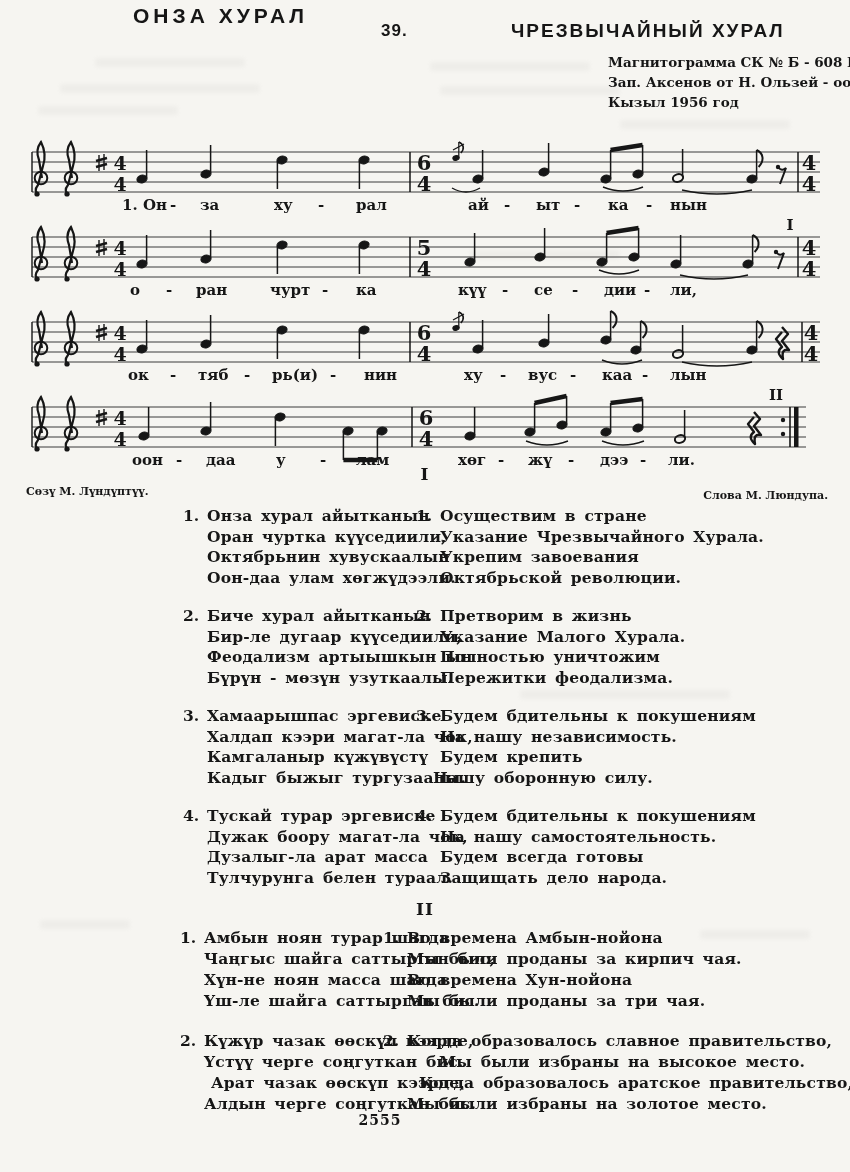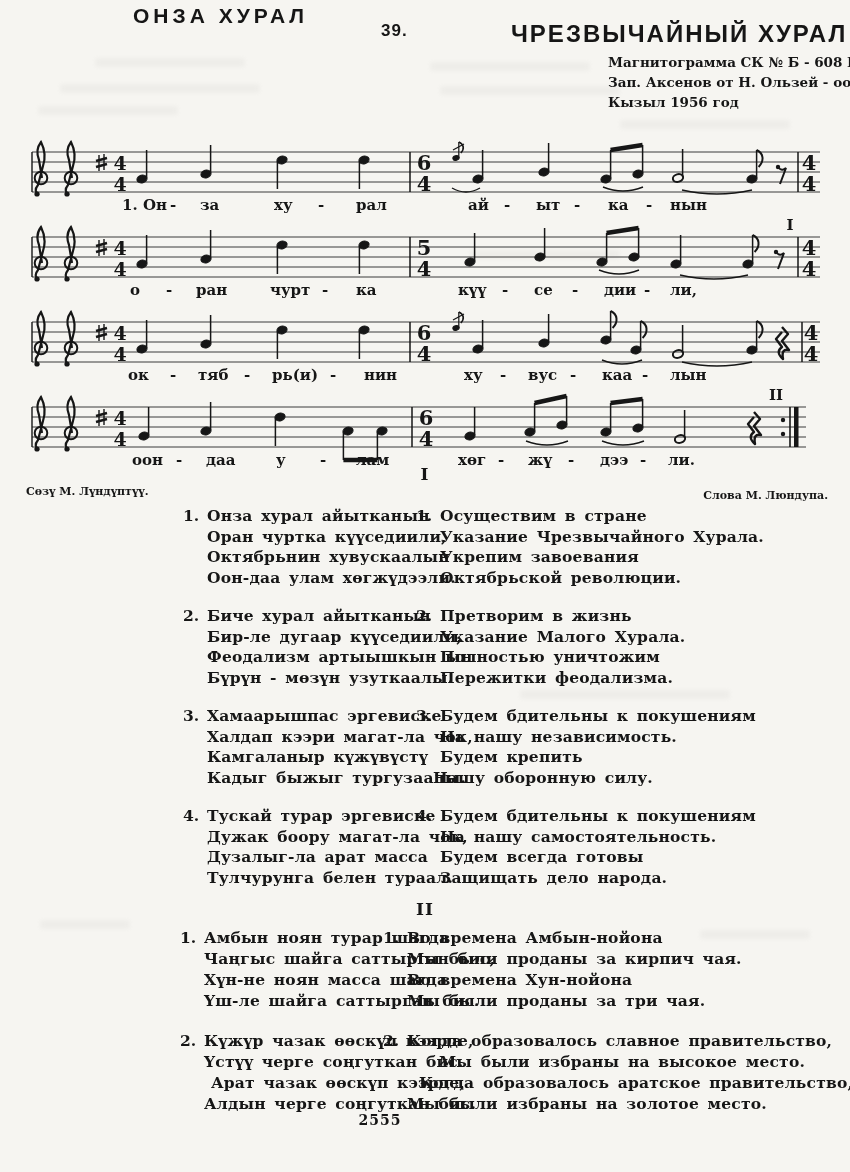--- a/index.html
+++ b/index.html
@@ -3,21 +3,21 @@
 <meta charset="utf-8">
 <style>
   html,body{margin:0;padding:0;background:#e8e6e1;}
   .page{position:relative;width:850px;height:1172px;margin:0 auto;background:#f6f5f1;
         overflow:hidden;color:#161616;font-family:"DejaVu Serif",serif;}
   .ghost{position:absolute;background:#8a8a86;opacity:.07;filter:blur(2px);height:9px;border-radius:4px;}
 
   .hdr{position:absolute;font-family:"Liberation Sans",sans-serif;font-weight:bold;white-space:nowrap;}
   .hdr-left{left:133px;top:4px;font-size:21px;letter-spacing:4px;}
   .hdr-num{left:381px;top:21px;font-size:17px;letter-spacing:1px;}
-  .hdr-right{left:511px;top:20px;font-size:24px;letter-spacing:2px;}
+  .hdr-right{left:511px;top:20px;font-size:19px;letter-spacing:2px;}
 
   .source{position:absolute;left:608px;top:52px;font-size:13.5px;font-weight:bold;line-height:20px;white-space:nowrap;}
   .source span{display:block;}
 
   .tempo{position:absolute;left:97px;top:112px;font-weight:bold;font-size:18px;white-space:nowrap;}
   .tempo .qnote{font-family:"DejaVu Sans",sans-serif;font-size:20px;padding-left:10px;}
   .tempo .mm{font-size:15px;}
 
   .sec-head{position:absolute;left:0;width:850px;text-align:center;font-weight:bold;
             font-size:17px;letter-spacing:1px;}

